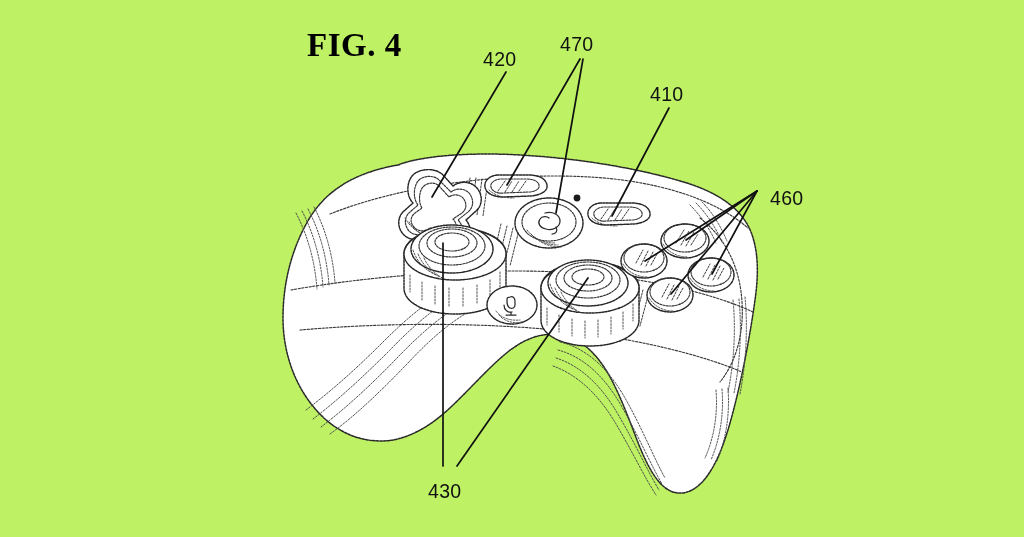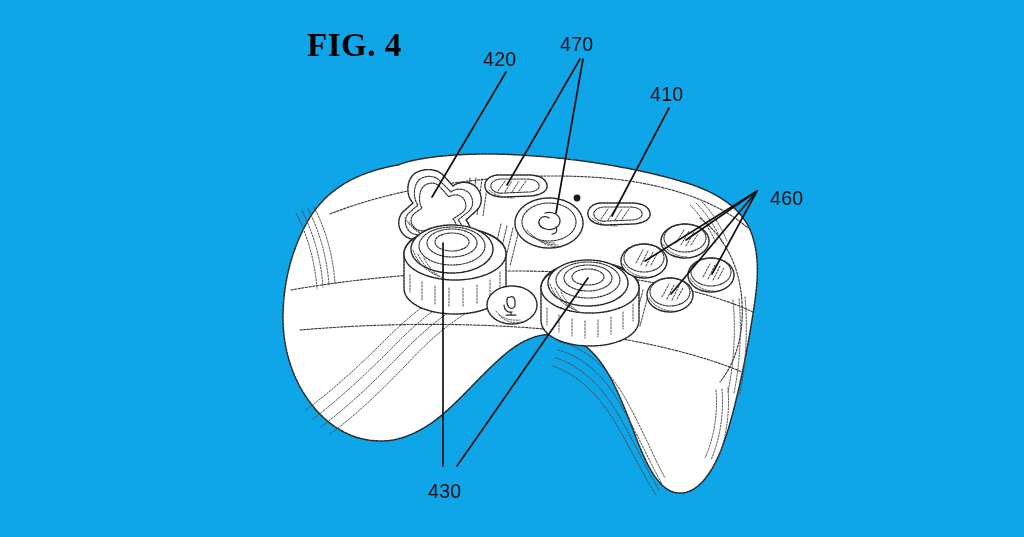--- a/index.html
+++ b/index.html
@@ -8,21 +8,21 @@
     padding: 0;
     background: #ffffff;
   }
   body {
     font-family: "Liberation Serif", "DejaVu Serif", serif;
   }
   #figure-root {
     position: relative;
     width: 1024px;
     height: 537px;
-    background: #0ea5e9;
+    background: #bef264;
     overflow: hidden;
   }
   #figure-svg {
     position: absolute;
     left: 0;
     top: 0;
     width: 1024px;
     height: 537px;
     display: block;
   }

